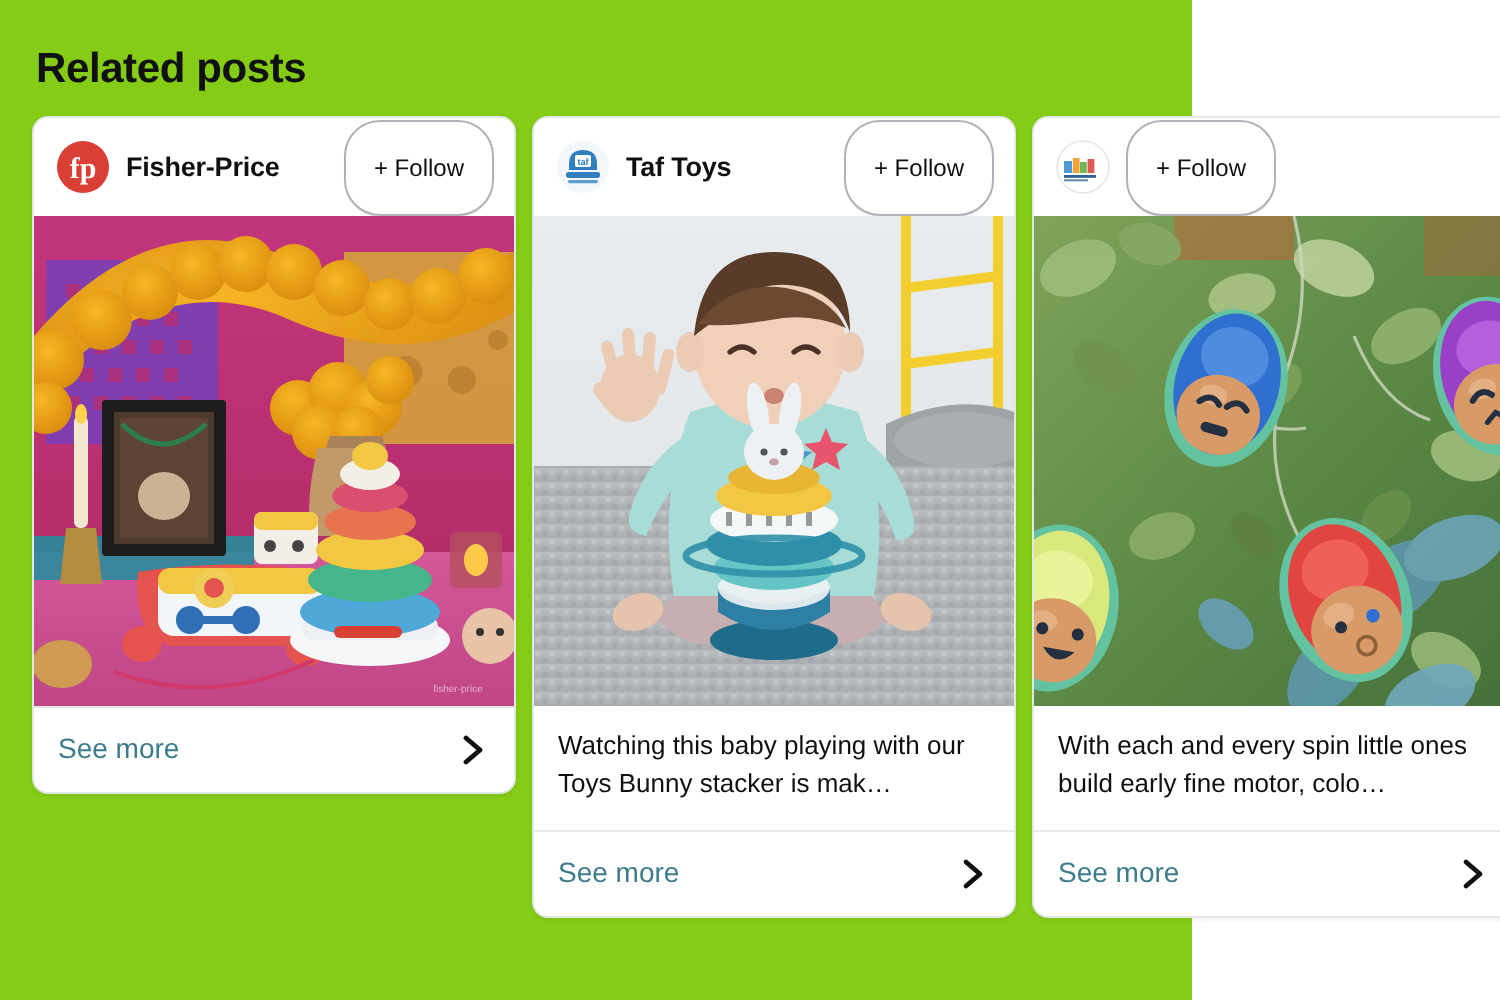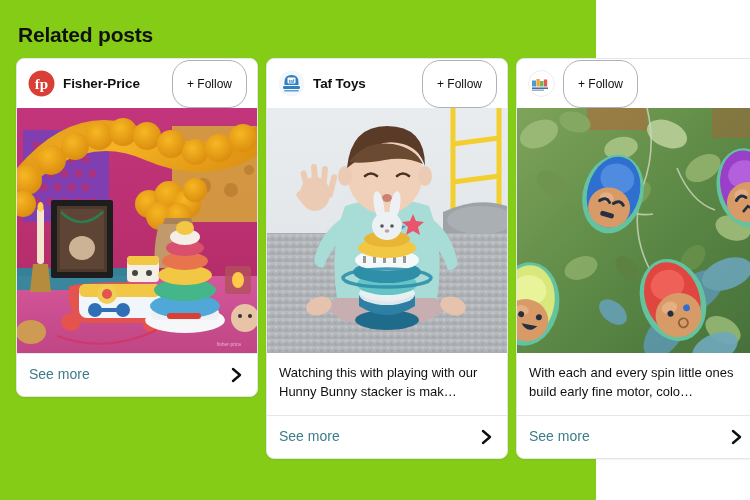--- a/index.html
+++ b/index.html
@@ -418,21 +418,21 @@
           <ellipse cx="112" cy="98" rx="5" ry="15" fill="#eef1f3" transform="rotate(-10 112 98)"></ellipse>
           <ellipse cx="128" cy="98" rx="5" ry="15" fill="#eef1f3" transform="rotate(10 128 98)"></ellipse>
           <circle cx="115" cy="118" r="1.8" fill="#555"></circle>
           <circle cx="125" cy="118" r="1.8" fill="#555"></circle>
           <ellipse cx="120" cy="123" rx="2.4" ry="1.8" fill="#c2a0a6"></ellipse>
 
           <ellipse cx="120" cy="170" rx="44" ry="9" fill="none" stroke="#2f8fa8" stroke-width="3.5" opacity="0.9"></ellipse>
         </svg>
       </div>
 
-      <div class="card-caption">Watching this with playing with our Hunny Bunny stacker is mak…</div>
+      <div class="card-caption">Watching this baby playing with our Toys Bunny stacker is mak…</div>
       <div class="card-divider"></div>
       <div class="see-more-row">
         <span class="see-more-label">See more</span>
         <span class="chevron">
           <svg width="13" height="16" viewBox="0 0 13 16" xmlns="http://www.w3.org/2000/svg">
             <path d="M3 2 L10 8 L3 14" stroke="#0f1111" stroke-width="2.4" fill="none" stroke-linecap="round" stroke-linejoin="round"></path>
           </svg>
         </span>
       </div>
     </div>

